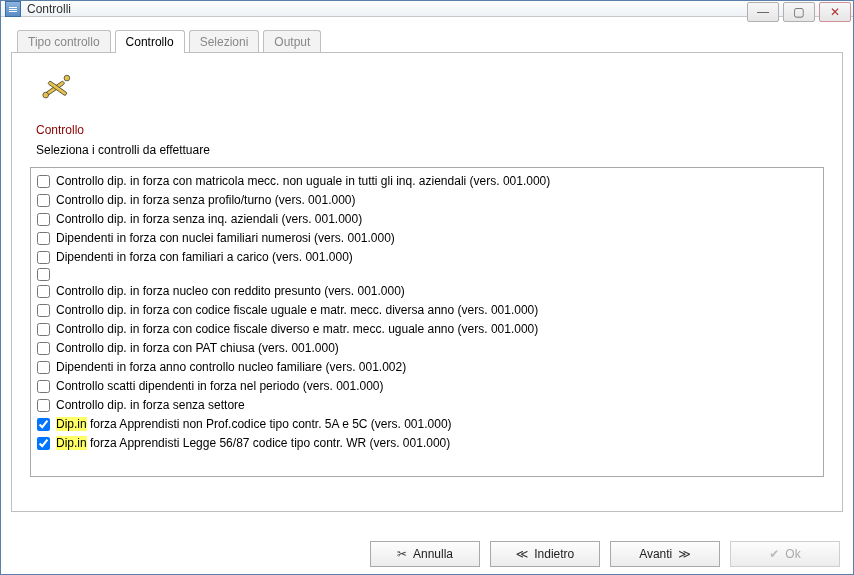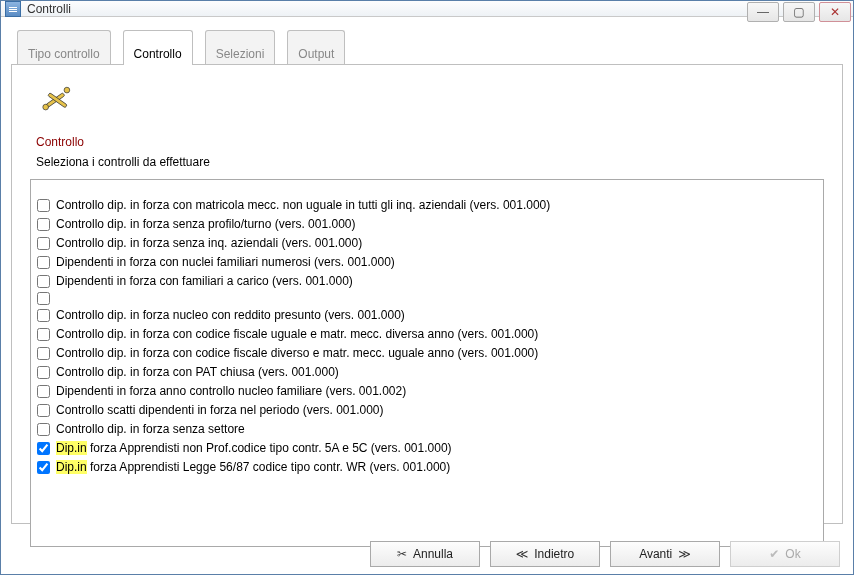--- a/index.html
+++ b/index.html
@@ -50,26 +50,26 @@
   .tbtn.close{ border-color:#d09098; color:#a33; }
   .content-wrap {
     padding: 12px 10px 8px 10px;
   }
   .tabset {
     display:flex;
     align-items:flex-end;
     margin-left: 6px;
   }
   .tab {
-    padding: 16px 10px 4px 10px;
+    padding: 4px 10px 4px 10px;
     border: 1px solid #bfbfbf;
     border-bottom: none;
     background: #f3f3f3;
     color: #888;
-    margin-right: 12px;
+    margin-right: 4px;
     position:relative;
     top:1px;
     border-top-left-radius:3px;
     border-top-right-radius:3px;
     text-align:right;
   }
   .tab.active {
     background: #fff;
     color: #000;
     z-index:2;
@@ -91,23 +91,23 @@
     color:#8b0000;
     font-weight:normal;
     margin: 12px 0 6px 6px;
   }
   .subtitle {
     color:#000;
     margin: 0 0 10px 6px;
   }
   .listbox {
     border:1px solid #a9a9a9;
-    height: 368px;
+    height: 310px;
     overflow-y: scroll;
-    padding: 16px 6px;
+    padding: 4px 6px;
     background:#fff;
   }
   .check-row {
     display:flex;
     align-items:center;
     padding: 1px 0;
     line-height: 17px;
   }
   .check-row input[type=checkbox]{
     width:13px; height:13px;

